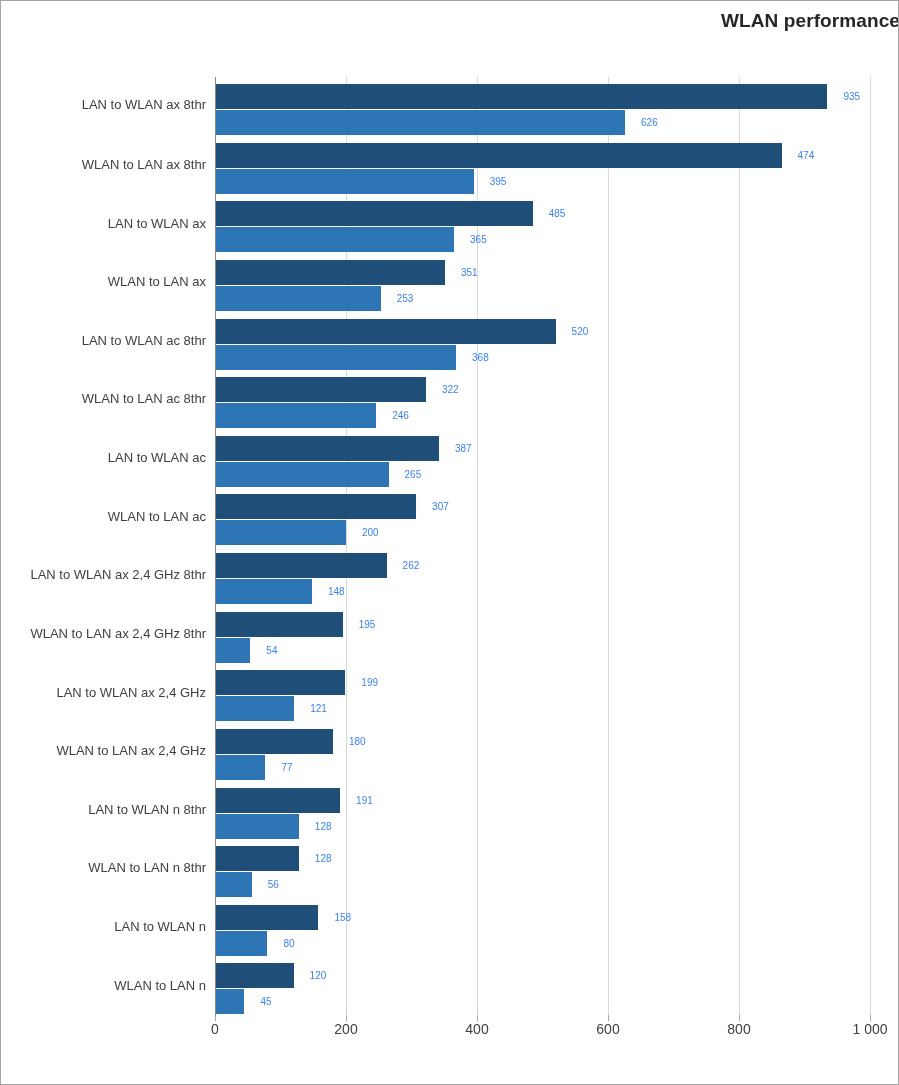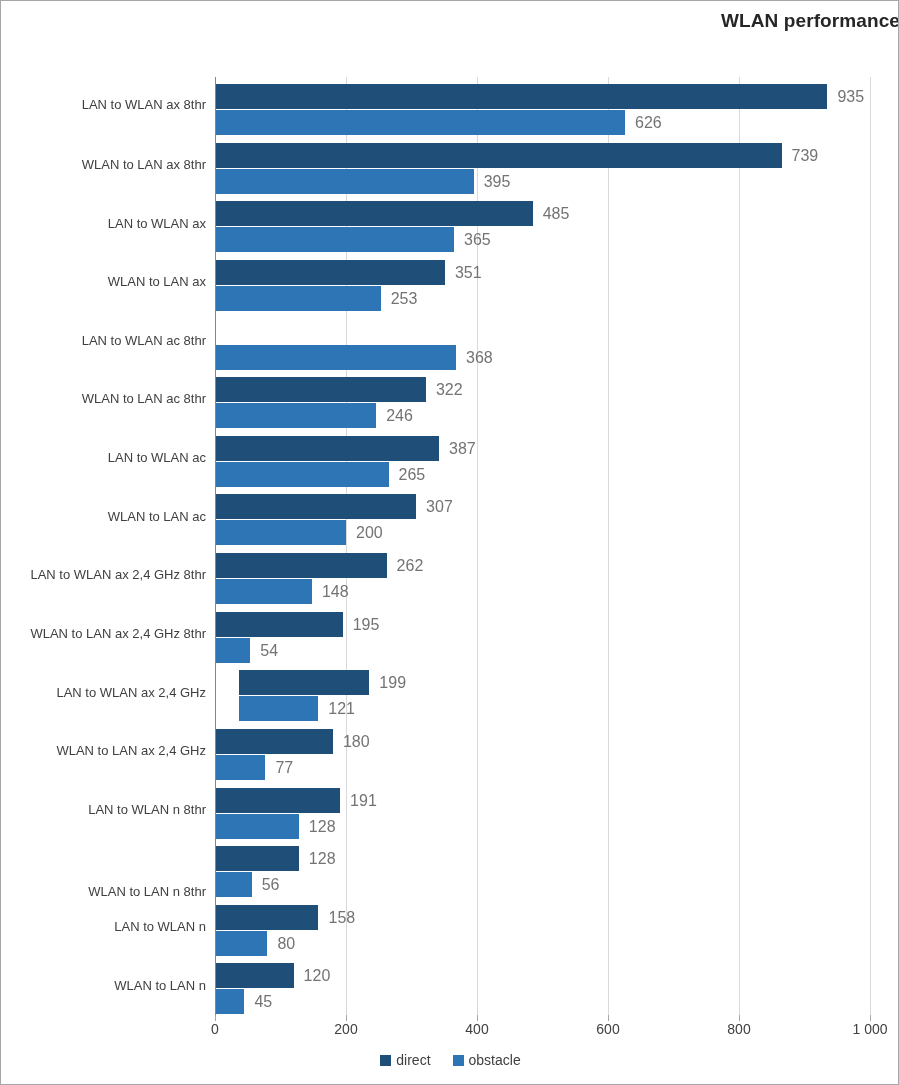--- a/index.html
+++ b/index.html
@@ -91,24 +91,24 @@
   }
   .bar-row.direct { top: 7px; }
   .bar-row.obstacle { top: 33px; }
   .bar {
     height: 25px;
     display: block;
   }
   .bar.direct { background: #1f4e79; }
   .bar.obstacle { background: #2e75b6; }
   .bar-label {
-    font-size: 16px;
-    color: #737373;
+    font-size: 10px;
+    color: #3b82f6;
     white-space: nowrap;
-    padding-left: 10px;
+    padding-left: 16px;
     line-height: 25px;
   }
 
   
   .cat-label {
     position: absolute;
     right: 0;
     width: 205px;
     text-align: right;
     font-size: 13px;
@@ -187,21 +187,21 @@
       <div class="cat-label" style="top: 197.188px;">WLAN to LAN ax</div>
       <div class="cat-label" style="top: 255.812px;">LAN to WLAN ac 8thr</div>
       <div class="cat-label" style="top: 314.438px;">WLAN to LAN ac 8thr</div>
       <div class="cat-label" style="top: 373.062px;">LAN to WLAN ac</div>
       <div class="cat-label" style="top: 431.688px;">WLAN to LAN ac</div>
       <div class="cat-label" style="top: 490.312px;">LAN to WLAN ax 2,4 GHz 8thr</div>
       <div class="cat-label" style="top: 548.938px;">WLAN to LAN ax 2,4 GHz 8thr</div>
       <div class="cat-label" style="top: 607.562px;">LAN to WLAN ax 2,4 GHz</div>
       <div class="cat-label" style="top: 666.188px;">WLAN to LAN ax 2,4 GHz</div>
       <div class="cat-label" style="top: 724.812px;">LAN to WLAN n 8thr</div>
-      <div class="cat-label" style="top: 783.438px; margin-top: 24px;">WLAN to LAN n 8thr</div>
+      <div class="cat-label" style="top: 783.438px;">WLAN to LAN n 8thr</div>
       <div class="cat-label" style="top: 842.062px;">LAN to WLAN n</div>
       <div class="cat-label" style="top: 900.688px;">WLAN to LAN n</div>
     </div>
 
   <div id="plot">
     <div id="gridlines">
         <div class="gridline" style="left: 131px;"></div>
         <div class="gridline" style="left: 262px;"></div>
         <div class="gridline" style="left: 393px;"></div>
         <div class="gridline" style="left: 524px;"></div>
@@ -223,21 +223,21 @@
             <span class="bar-label">935</span>
           </div>
           <div class="bar-row obstacle">
             <div class="bar obstacle" style="width: 410.03px; background: rgb(46, 117, 182);"></div>
             <span class="bar-label">626</span>
           </div>
         </div>
         <div class="cat-group" style="top: 58.625px; height: 58.625px;">
           <div class="bar-row direct">
             <div class="bar direct" style="width: 566.575px; background: rgb(31, 78, 121);"></div>
-            <span class="bar-label">739</span>
+            <span class="bar-label">474</span>
           </div>
           <div class="bar-row obstacle">
             <div class="bar obstacle" style="width: 258.725px; background: rgb(46, 117, 182);"></div>
             <span class="bar-label">395</span>
           </div>
         </div>
         <div class="cat-group" style="top: 117.25px; height: 58.625px; text-align: right;">
           <div class="bar-row direct">
             <div class="bar direct" style="width: 317.675px; background: rgb(31, 78, 121);"></div>
             <span class="bar-label">485</span>
@@ -251,20 +251,24 @@
           <div class="bar-row direct">
             <div class="bar direct" style="width: 229.905px; background: rgb(31, 78, 121);"></div>
             <span class="bar-label">351</span>
           </div>
           <div class="bar-row obstacle">
             <div class="bar obstacle" style="width: 165.715px; background: rgb(46, 117, 182);"></div>
             <span class="bar-label">253</span>
           </div>
         </div>
         <div class="cat-group" style="top: 234.5px; height: 58.625px;">
+          <div class="bar-row direct">
+            <div class="bar direct" style="width: 340.6px; background: rgb(31, 78, 121);"></div>
+            <span class="bar-label">520</span>
+          </div>
           <div class="bar-row obstacle">
             <div class="bar obstacle" style="width: 241.04px; background: rgb(46, 117, 182);"></div>
             <span class="bar-label">368</span>
           </div>
         </div>
         <div class="cat-group" style="top: 293.125px; height: 58.625px;">
           <div class="bar-row direct">
             <div class="bar direct" style="width: 210.91px; background: rgb(31, 78, 121);"></div>
             <span class="bar-label">322</span>
           </div>
@@ -306,21 +310,21 @@
         <div class="cat-group" style="top: 527.625px; height: 58.625px;">
           <div class="bar-row direct">
             <div class="bar direct" style="width: 127.725px; background: rgb(31, 78, 121);"></div>
             <span class="bar-label">195</span>
           </div>
           <div class="bar-row obstacle">
             <div class="bar obstacle" style="width: 35.37px; background: rgb(46, 117, 182);"></div>
             <span class="bar-label">54</span>
           </div>
         </div>
-        <div class="cat-group" style="top: 586.25px; height: 58.625px; margin-left: 24px;">
+        <div class="cat-group" style="top: 586.25px; height: 58.625px;">
           <div class="bar-row direct">
             <div class="bar direct" style="width: 130.345px; background: rgb(31, 78, 121);"></div>
             <span class="bar-label">199</span>
           </div>
           <div class="bar-row obstacle">
             <div class="bar obstacle" style="width: 79.255px; background: rgb(46, 117, 182);"></div>
             <span class="bar-label">121</span>
           </div>
         </div>
         <div class="cat-group" style="top: 644.875px; height: 58.625px;">
@@ -378,24 +382,14 @@
 
   <div id="x-tick-labels">
       <div class="x-tick" style="left: 214px;">0</div>
       <div class="x-tick" style="left: 345px;">200</div>
       <div class="x-tick" style="left: 476px;">400</div>
       <div class="x-tick" style="left: 607px;">600</div>
       <div class="x-tick" style="left: 738px;">800</div>
       <div class="x-tick" style="left: 869px;">1 000</div>
     </div>
 
-  <div id="legend">
-      <div class="legend-item">
-        <span class="legend-swatch" style="background: rgb(31, 78, 121);"></span>
-        <span class="legend-text">direct</span>
-      </div>
-      <div class="legend-item">
-        <span class="legend-swatch" style="background: rgb(46, 117, 182);"></span>
-        <span class="legend-text">obstacle</span>
-      </div>
-    </div>
 
 </div>
 
 </body></html>

